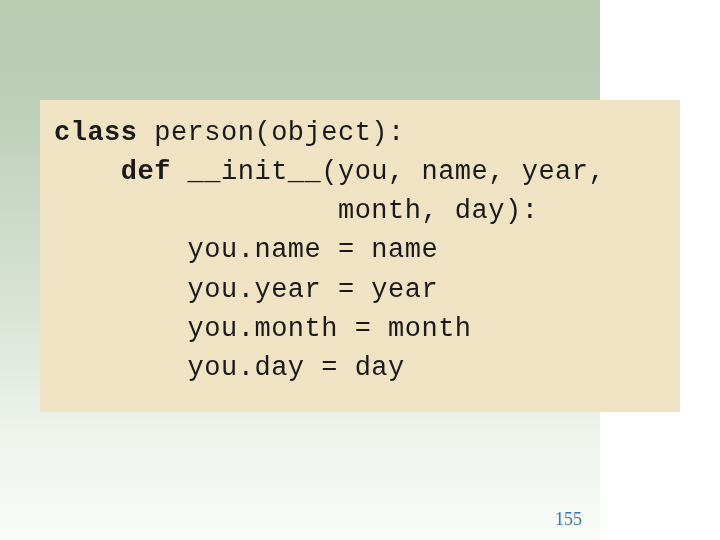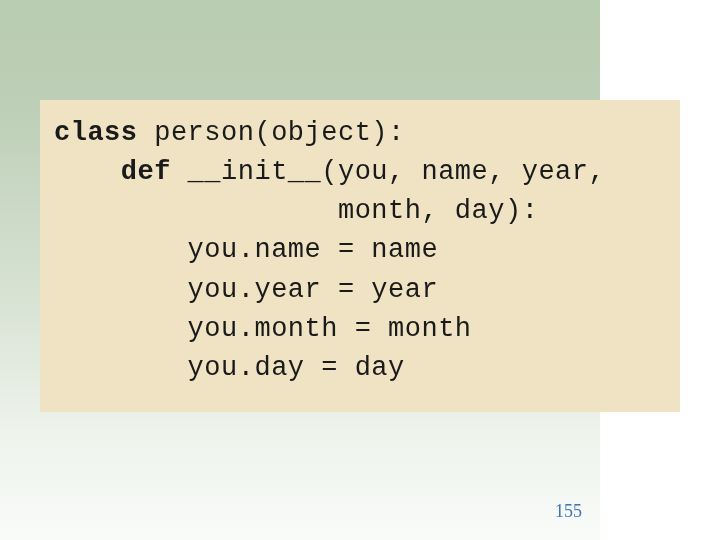--- a/index.html
+++ b/index.html
@@ -29,21 +29,21 @@
     color: #1a1a1a;
     letter-spacing: 0.5px;
     white-space: pre;
   }
   .kw {
     font-weight: 900;
   }
   .page-num {
     position: absolute;
     right: 18px;
-    bottom: 18px;
+    bottom: 10px;
     font-family: Georgia, "Times New Roman", serif;
     font-size: 18px;
     color: #3b74b8;
     margin-top: 16px;
   }
 </style>
 </head>
 <body>
 
 <div class="slide">

